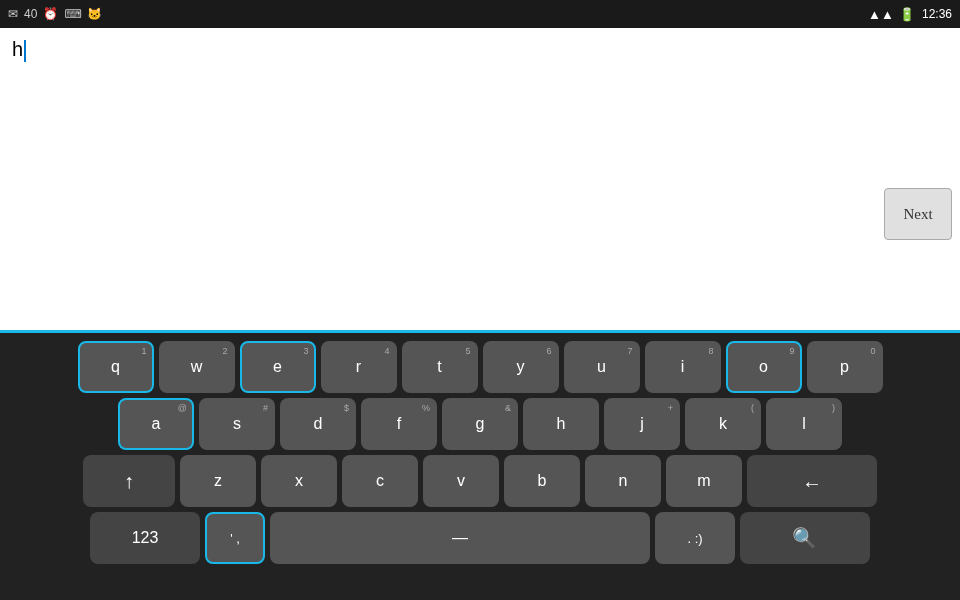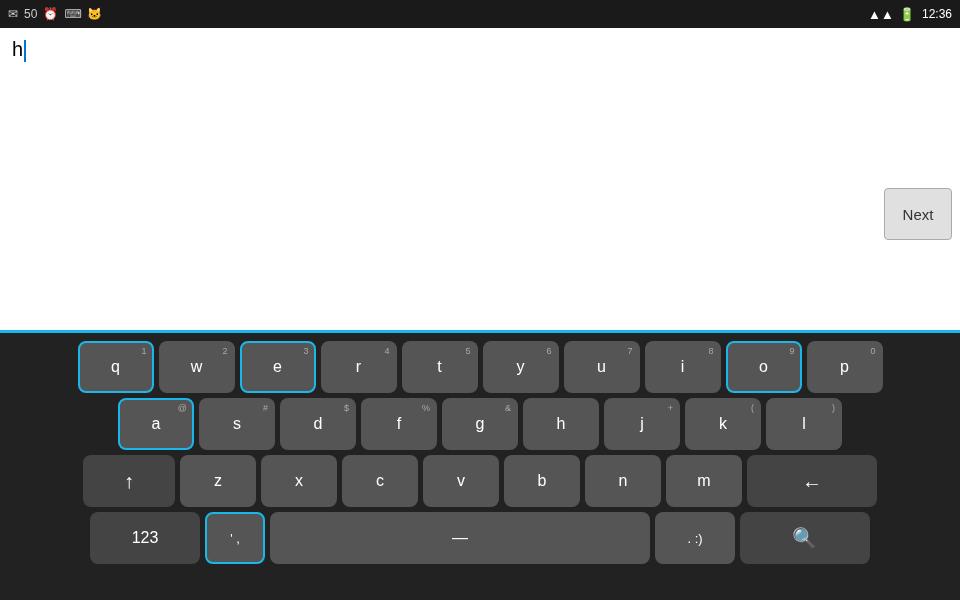--- a/index.html
+++ b/index.html
@@ -71,20 +71,21 @@
       height: 52px;
       background: #e0e0e0;
       border: 1px solid #aaa;
       border-radius: 4px;
       display: flex;
       align-items: center;
       justify-content: center;
       font-size: 15px;
       color: #333;
       cursor: pointer;
+      font-family: Liberation Serif, serif;
     }
 
     
     #kb-separator {
       width: 960px;
       height: 3px;
       background: #1ab8e8;
     }
 
     
@@ -153,21 +154,21 @@
     .wifi-icon { font-size: 13px; color: #fff; }
     
     .battery-icon { font-size: 13px; color: #fff; }
   </style>
 </head>
 <body>
 
 <div id="status-bar">
   <div class="status-left">
     <span class="status-icon">✉</span>
-    <span class="status-icon">50</span>
+    <span class="status-icon">40</span>
     <span class="status-icon">⏰</span>
     <span class="status-icon">⌨</span>
     <span class="status-icon">🐱</span>
   </div>
   <div class="status-right">
     <span class="wifi-icon">▲▲</span>
     <span class="battery-icon">🔋</span>
     <span>12:36</span>
   </div>
 </div>

